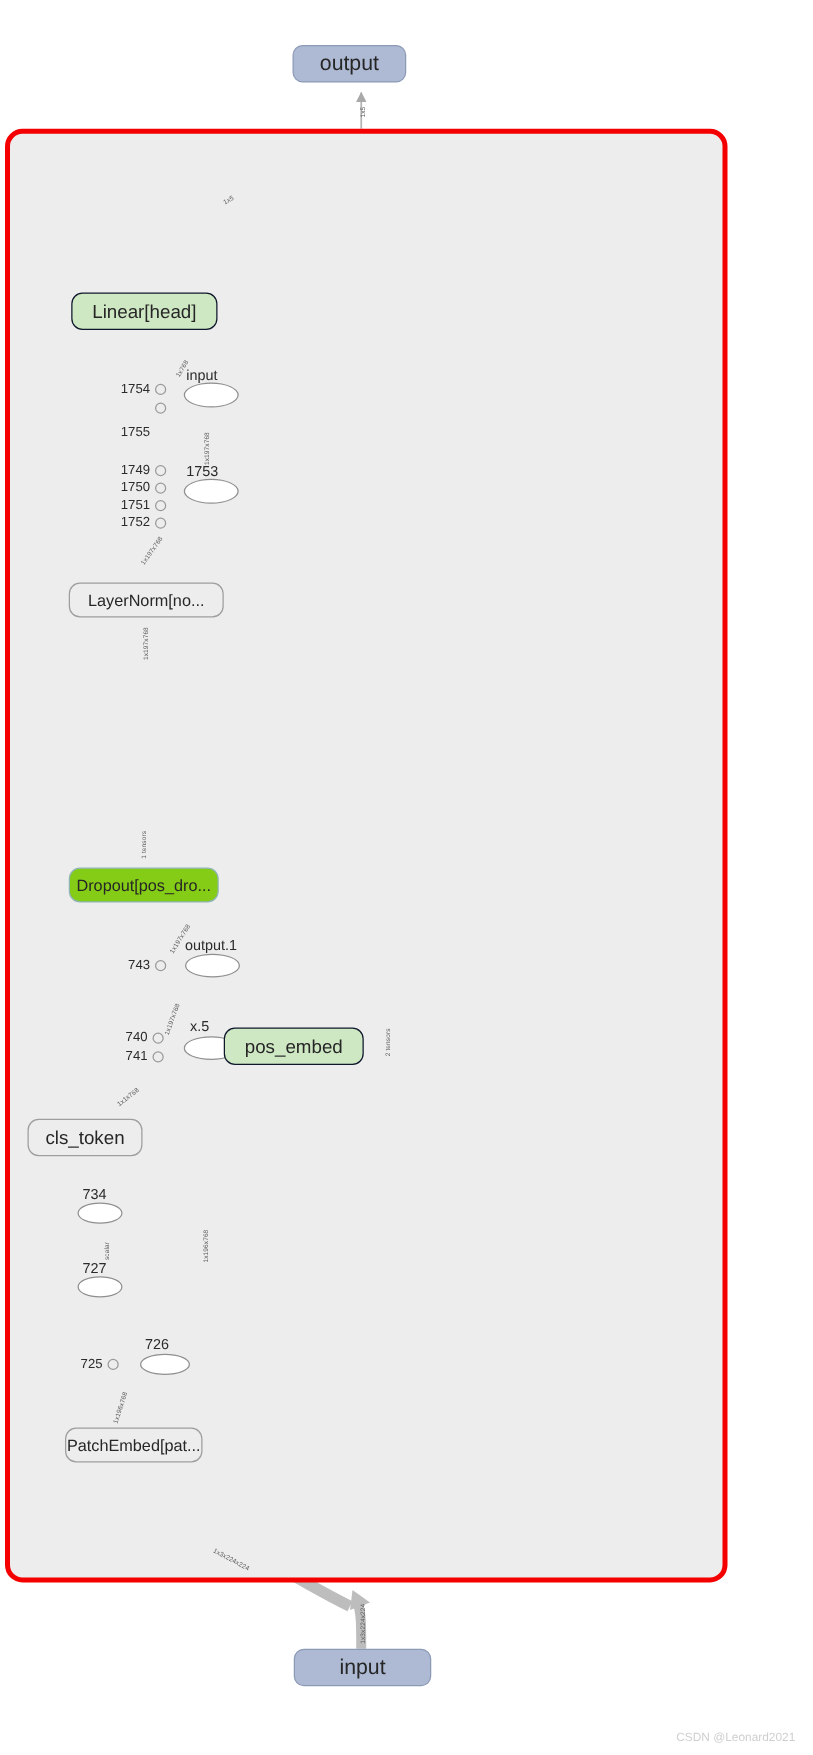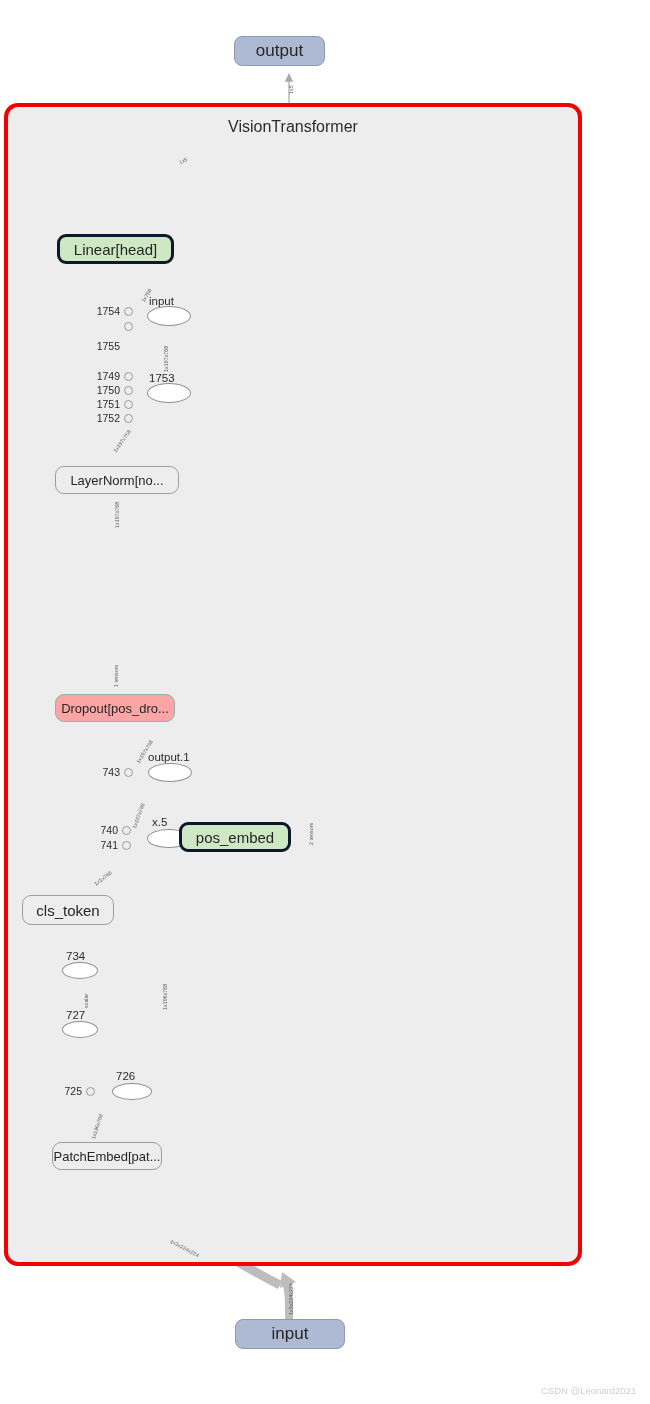--- a/index.html
+++ b/index.html
@@ -55,25 +55,25 @@
     overflow: hidden;
   }
   .node.io {
     background: #aebad4;
     border: 1px solid #8d9ab6;
     font-size: 17px;
     border-radius: 8px;
   }
   .node.green {
     background: #cfe8c4;
-    border: 3px solid #0f172a;
+    border: 1px solid #0f172a;
     font-size: 15px;
   }
   .node.teal {
-    background: #fca5a5;
+    background: #84cc16;
     border: 1px solid #8fb5b3;
     font-size: 13px;
   }
   .node.plain {
     background: #ededed;
     border: 1px solid #9e9e9e;
     font-size: 13px;
   }
   .node.container {
     background: #ededed;
@@ -215,21 +215,20 @@
     <path d="M282,1272 L296,1282 L280,1288 Z" fill="#bdbdbd"></path>
     <path d="M280,1285 C230,1260 160,1215 120,1190" stroke="#bdbdbd" stroke-width="9" fill="none"></path>
     <path d="M118,1178 L113,1194 L128,1192 Z" fill="#bdbdbd"></path>
   </svg>
 
   <div class="node io" style="left:234px; top:36px; width:91px; height:30px;">
     <span>output</span>
   </div>
 
   <div class="group-box" style="left:4px; top:103px; width:578px; height:1163px;"></div>
-  <div class="group-title" style="left:4px; top:118px; width:578px;">VisionTransformer</div>
 
   <div class="node green" style="left:57px; top:234px; width:117px; height:30px;">
     <span>Linear[head]</span>
   </div>
 
   <div class="op-ellipse" style="left:147px; top:306px; width:44px; height:20px;"></div>
   <div class="op-label" style="left:149px; top:295px;">input</div>
 
   <div class="const-circle" style="left:124px; top:307px;"></div>
   <div class="const-label" style="left:92px; top:305px; width:28px;">1754</div>

